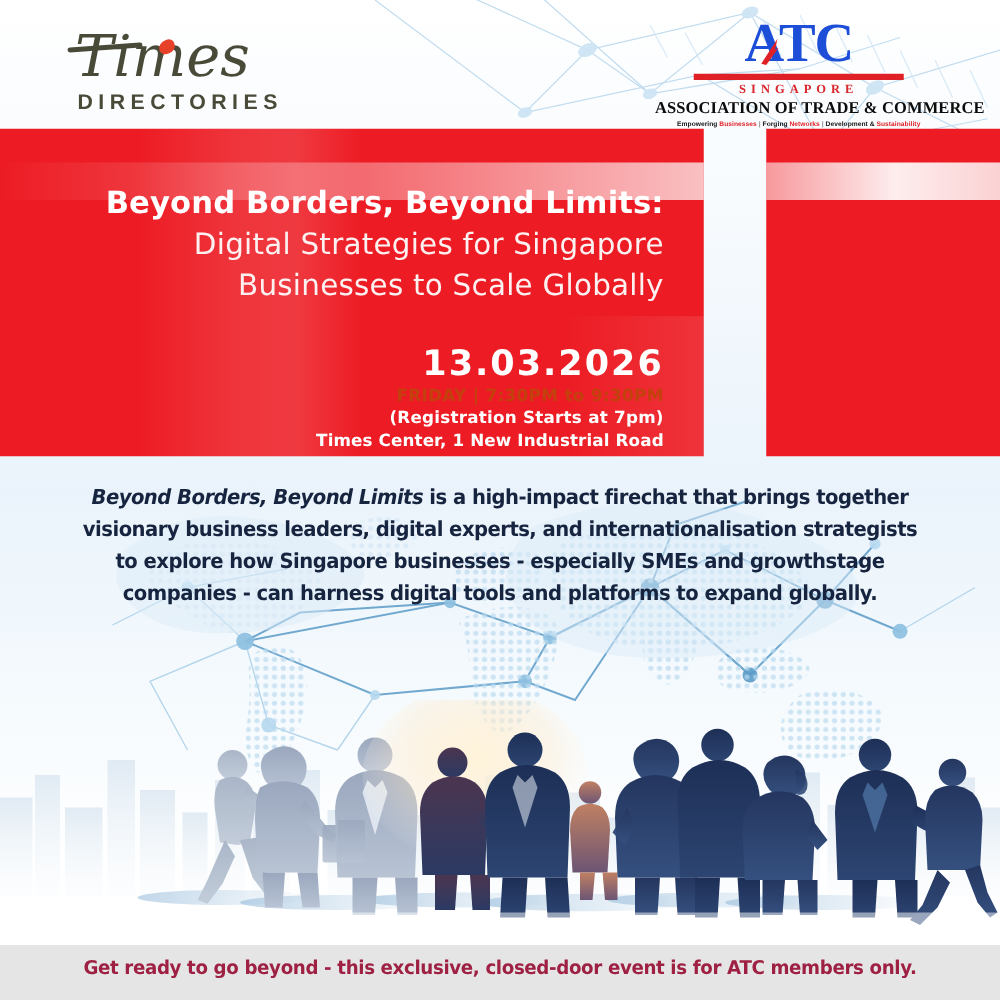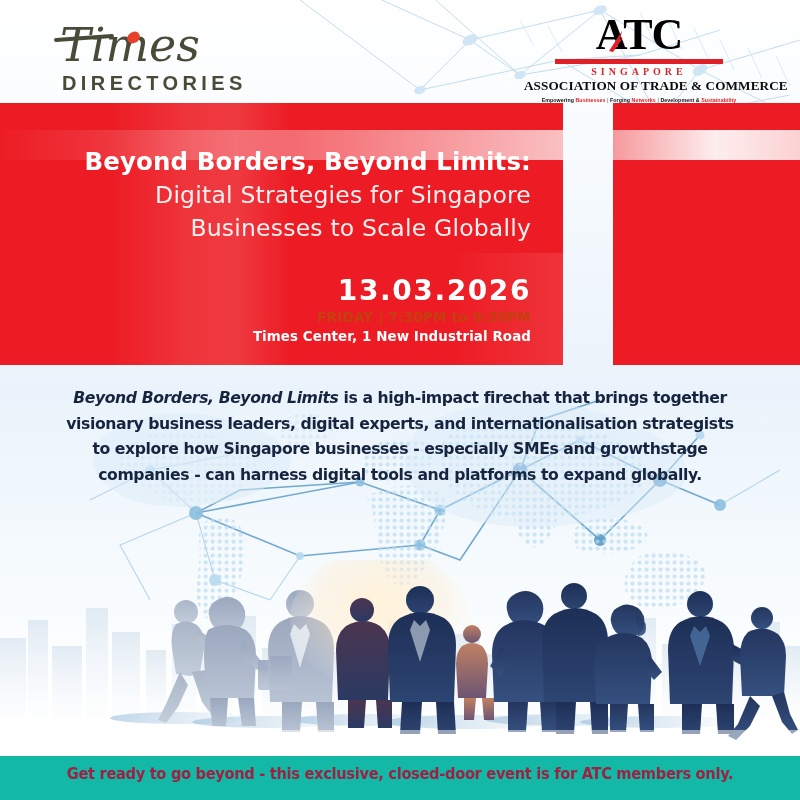--- a/index.html
+++ b/index.html
@@ -32,29 +32,29 @@
     position:absolute;left:79px;top:12px;width:13px;height:11px;
     background:#e8412a;border-radius:60% 40% 55% 45%;
     transform:rotate(-18deg);
   }
   .times-bar{
     position:absolute;left:6px;top:16px;width:60px;height:4px;
     background:#4a4a38;border-radius:2px;transform:rotate(-4deg);
   }
   .times-sub{
     position:absolute;left:14px;top:52px;
-    font-family:"Liberation Sans", sans-serif;font-size:20px;font-weight:700;
+    font-family:"Liberation Sans", sans-serif;font-size:17px;font-weight:700;
     letter-spacing:4.4px;color:#4a4a38;
   }
 
   .logo-atc{position:absolute;right:46px;top:14px;width:230px;height:78px;text-align:center;}
   .atc-word{position:relative;display:inline-block;height:44px;}
   .atc-letters{
     font-family:"Liberation Serif", serif;font-weight:700;font-size:44px;line-height:42px;
-    color:#000000;letter-spacing:-1px;
+    color:#1d4ed8;letter-spacing:-1px;
   }
   .atc-arrow{position:absolute;left:11px;top:15px;width:18px;height:24px;}
   .atc-rule{width:168px;height:5px;background:#e02027;margin:1px auto 0 auto;}
   .atc-sg{
     font-family:"Liberation Serif", serif;font-weight:700;font-size:10px;
     letter-spacing:4px;color:#d9262c;margin-top:2px;
   }
   .atc-name{
     font-family:"Liberation Serif", serif;font-weight:700;font-size:13.2px;
     letter-spacing:0.1px;color:#0c0c0c;margin-top:1px;white-space:nowrap;
@@ -122,21 +122,21 @@
   .body-copy{
     position:absolute;left:40px;top:385px;width:720px;text-align:center;
     font-family:"DejaVu Sans", sans-serif;font-weight:700;font-size:16.6px;
     line-height:25.5px;color:#16243f;letter-spacing:-0.45px;
     transform:scaleX(0.945);transform-origin:center top;
   }
   .body-copy .lede{font-style:italic;}
 
   
   .footer{
-    position:absolute;left:0;top:756px;width:800px;height:44px;background:#14b8a6;
+    position:absolute;left:0;top:756px;width:800px;height:44px;background:#e5e5e5;
   }
   .footer-text{
     position:absolute;left:0;top:9px;width:800px;text-align:center;
     font-family:"DejaVu Sans", sans-serif;font-weight:700;font-size:15.2px;
     color:#9e2042;letter-spacing:-0.3px;
     transform:scaleX(0.96);transform-origin:center top;
   }
 </style>
 </head>
 <body>
@@ -463,20 +463,21 @@
 
     <div class="title-block">
       <div class="t-line1">Beyond Borders, Beyond Limits:</div>
       <div class="t-line2">Digital Strategies for Singapore</div>
       <div class="t-line3">Businesses to Scale Globally</div>
     </div>
 
     <div class="date-block">
       <div class="d-date">13.03.2026</div>
       <div class="d-time">FRIDAY | 7:30PM to 9:30PM</div>
+      <div class="d-reg">(Registration Starts at 7pm)</div>
       <div class="d-venue">Times Center, 1 New Industrial Road</div>
     </div>
   </div>
 
   <div class="body-copy">
     <span class="lede">Beyond Borders, Beyond Limits</span><span> is a high-impact firechat that brings together visionary business leaders, digital experts, and internationalisation strategists to explore how Singapore businesses - especially SMEs and growthstage companies - can harness digital tools and platforms to expand globally.</span>
   </div>
 
   <div class="footer">
     <div class="footer-text">Get ready to go beyond - this exclusive, closed-door event is for ATC members only.</div>

